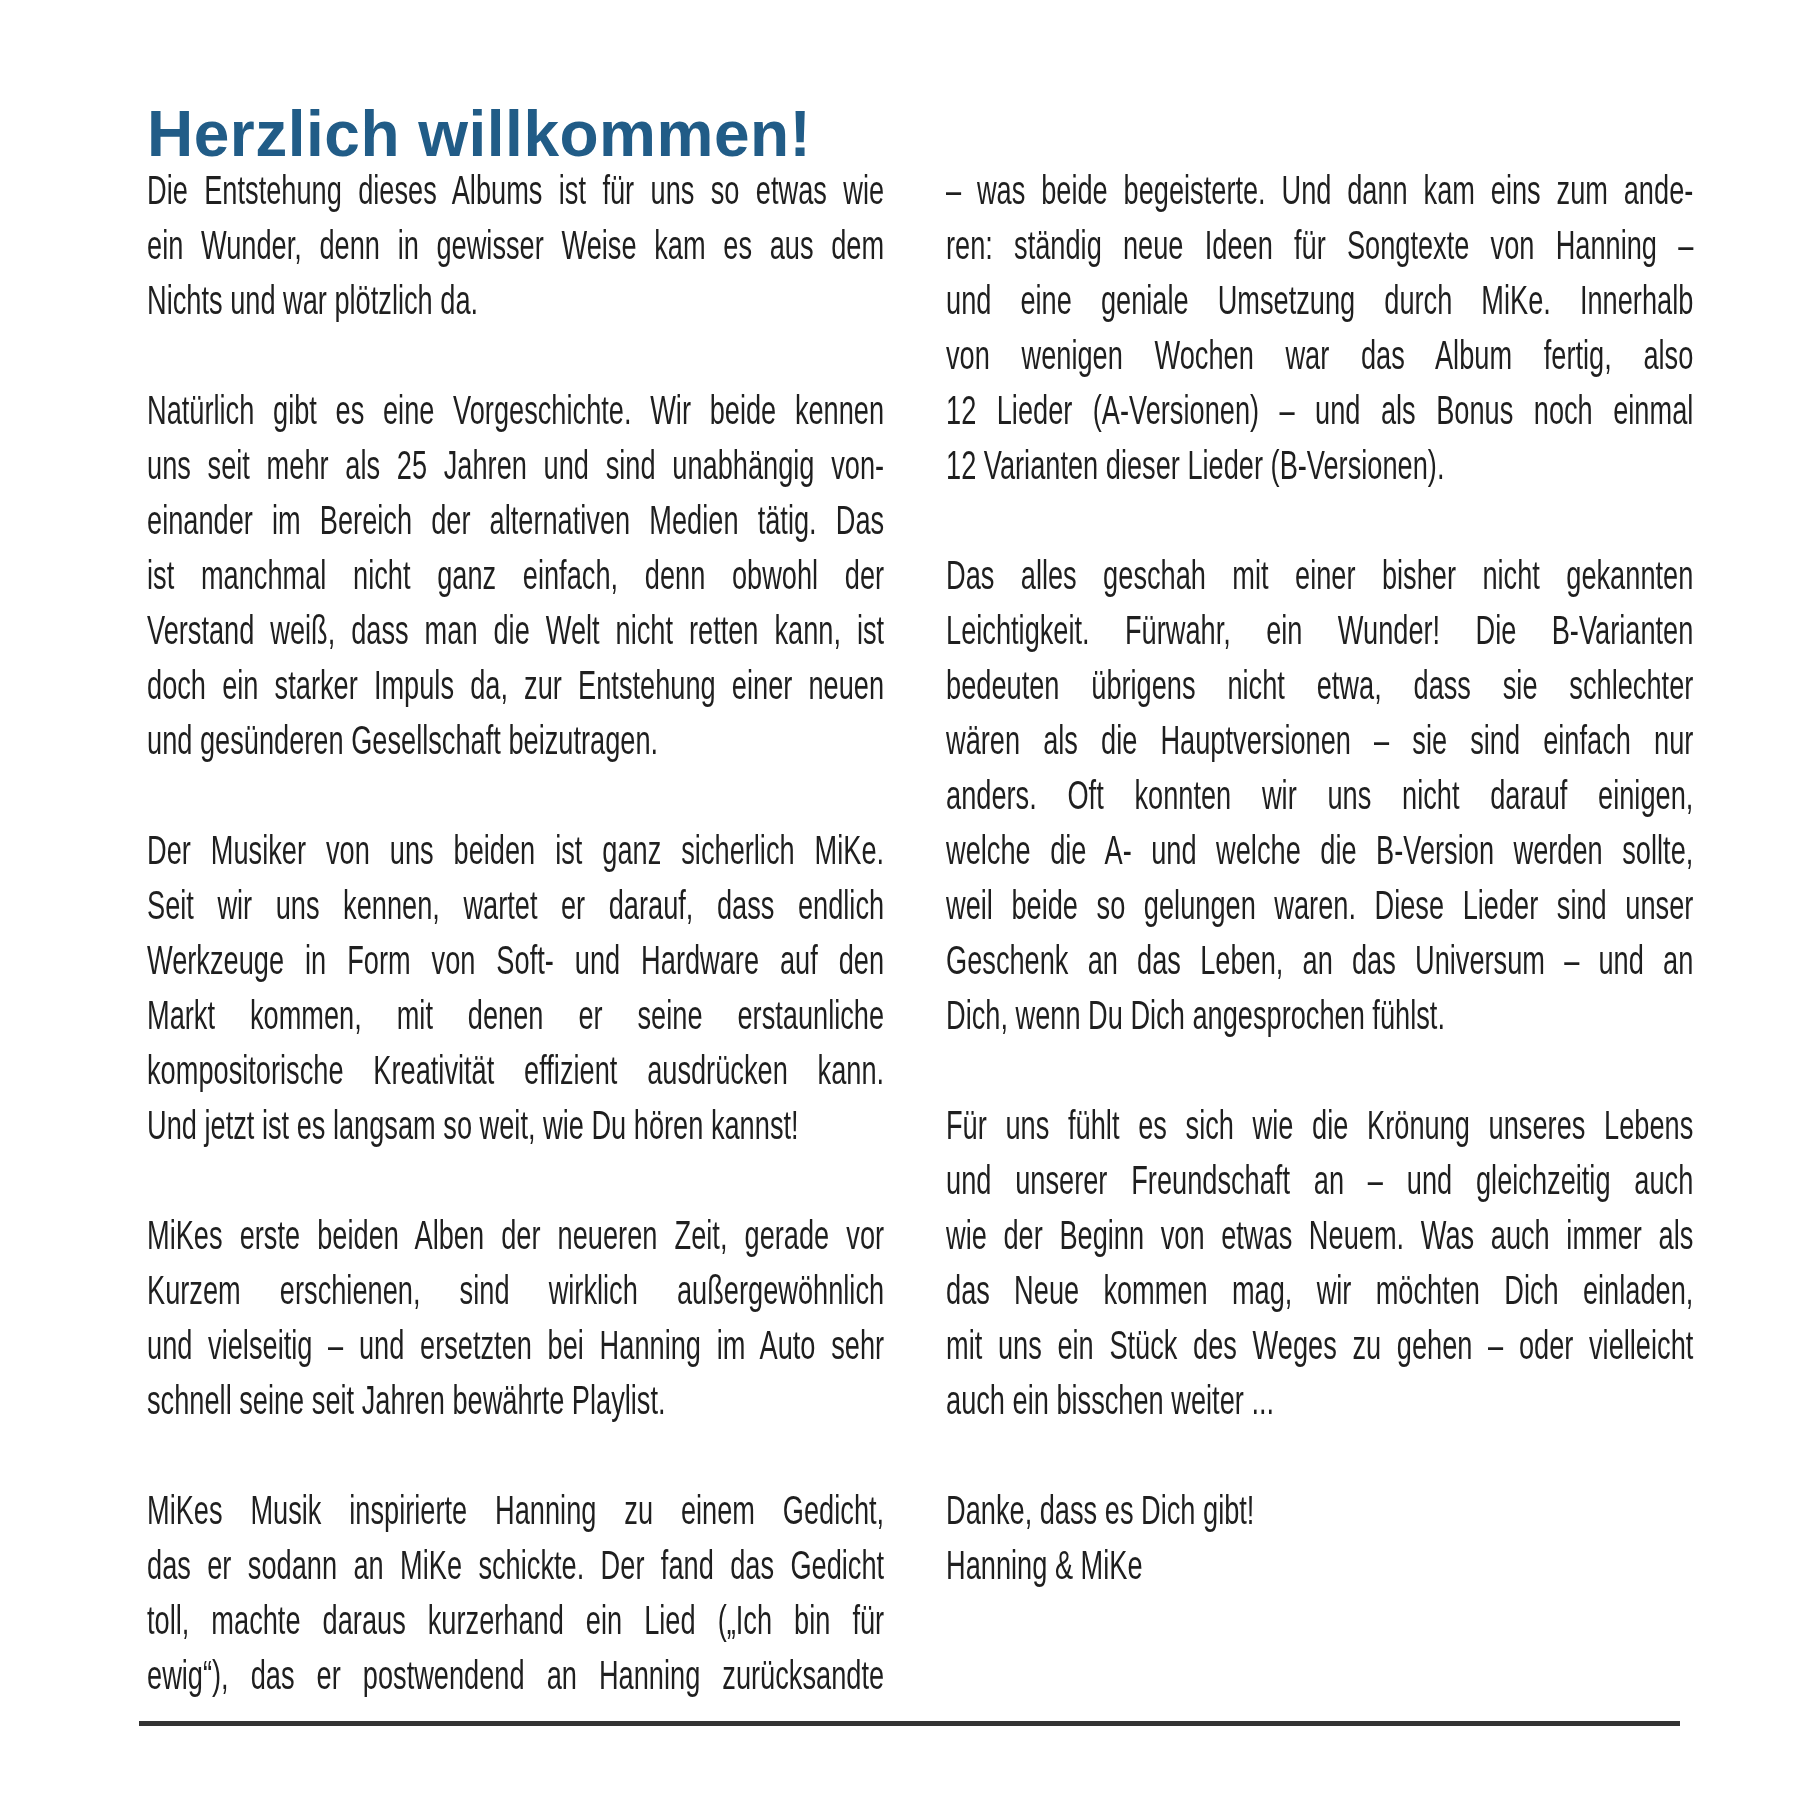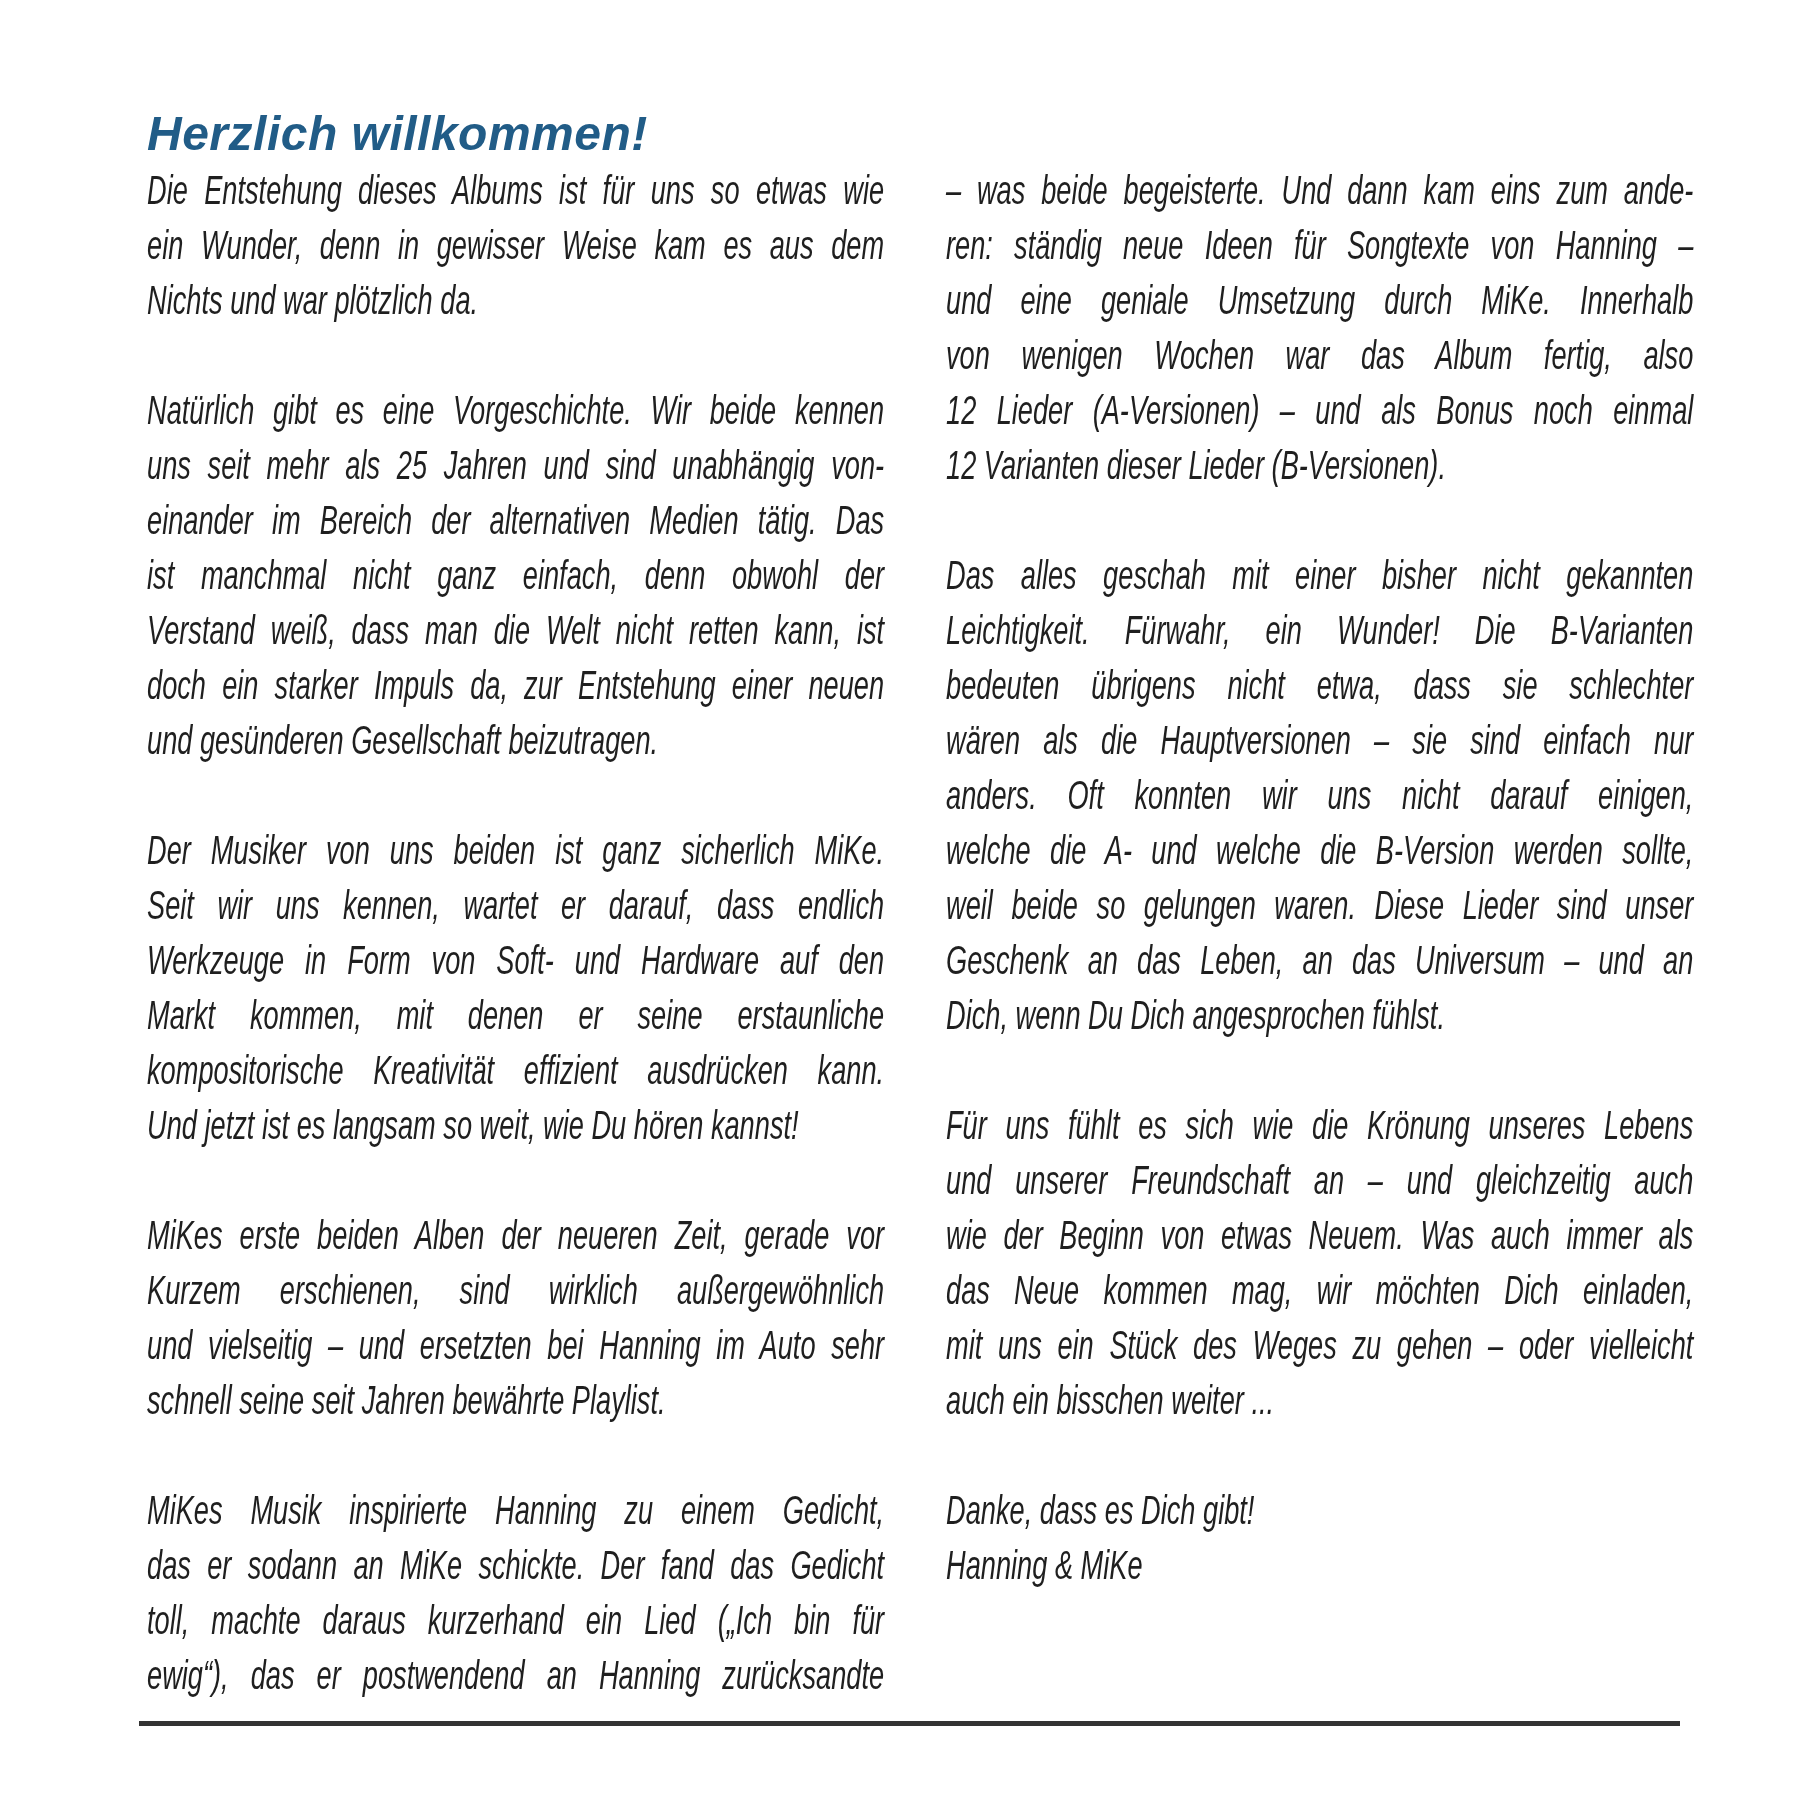--- a/index.html
+++ b/index.html
@@ -12,35 +12,33 @@
     width: 1820px;
     height: 1820px;
     background: #ffffff;
     overflow: hidden;
     font-family: "Liberation Sans", sans-serif;
   }
   .title {
     position: absolute;
     left: 147px;
     top: 102px;
-    font-size: 48px;
+    font-size: 64px;
     line-height: 64px;
     font-weight: bold;
     letter-spacing: 0.5px;
     white-space: nowrap;
     color: var(--title-color, #215c87);
-    font-style: italic;
   }
   .cols {
     position: absolute;
     left: 147px;
     top: 163px;
     display: flex;
     gap: 50px;
-    font-style: italic;
   }
   .col-l { width: 737px; }
   .col-r { width: 747px; margin-left: 12px; }
   .inner {
     transform: scaleX(0.68);
     transform-origin: 0 0;
   }
   .col-l .inner { width: 1084px; }
   .col-r .inner { width: 1099px; }
   .para { margin: 0 0 55px 0; }

